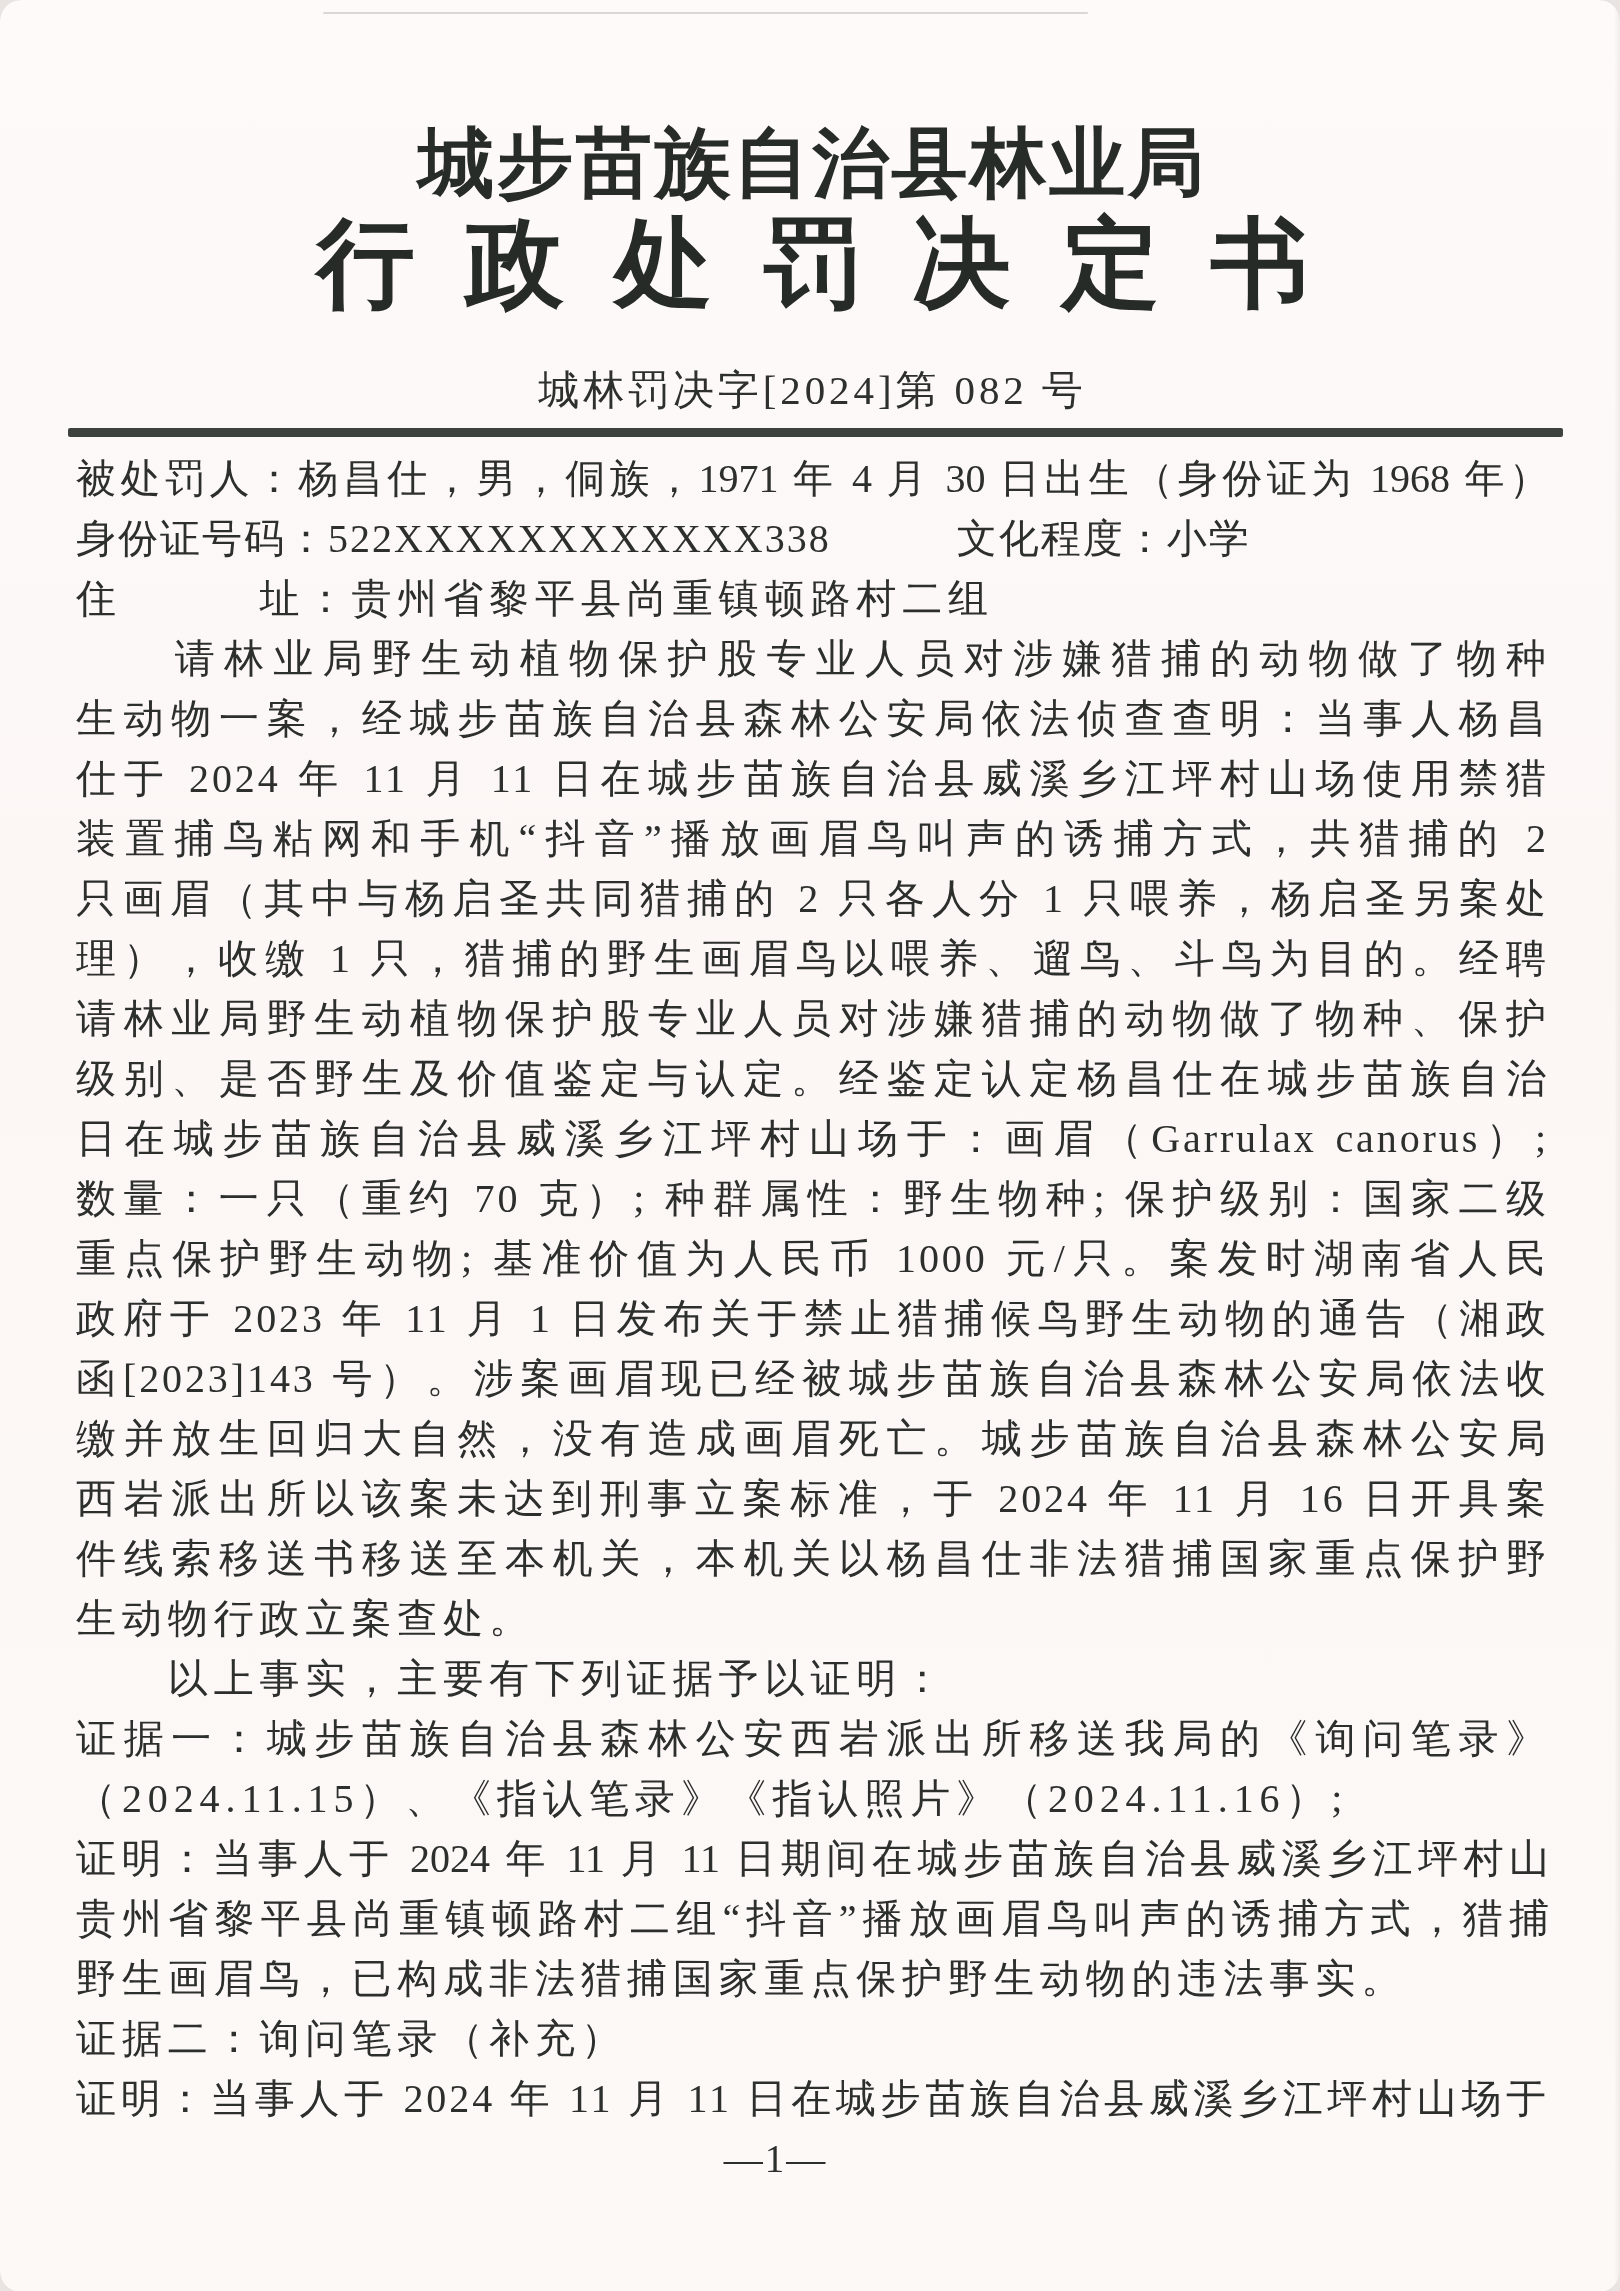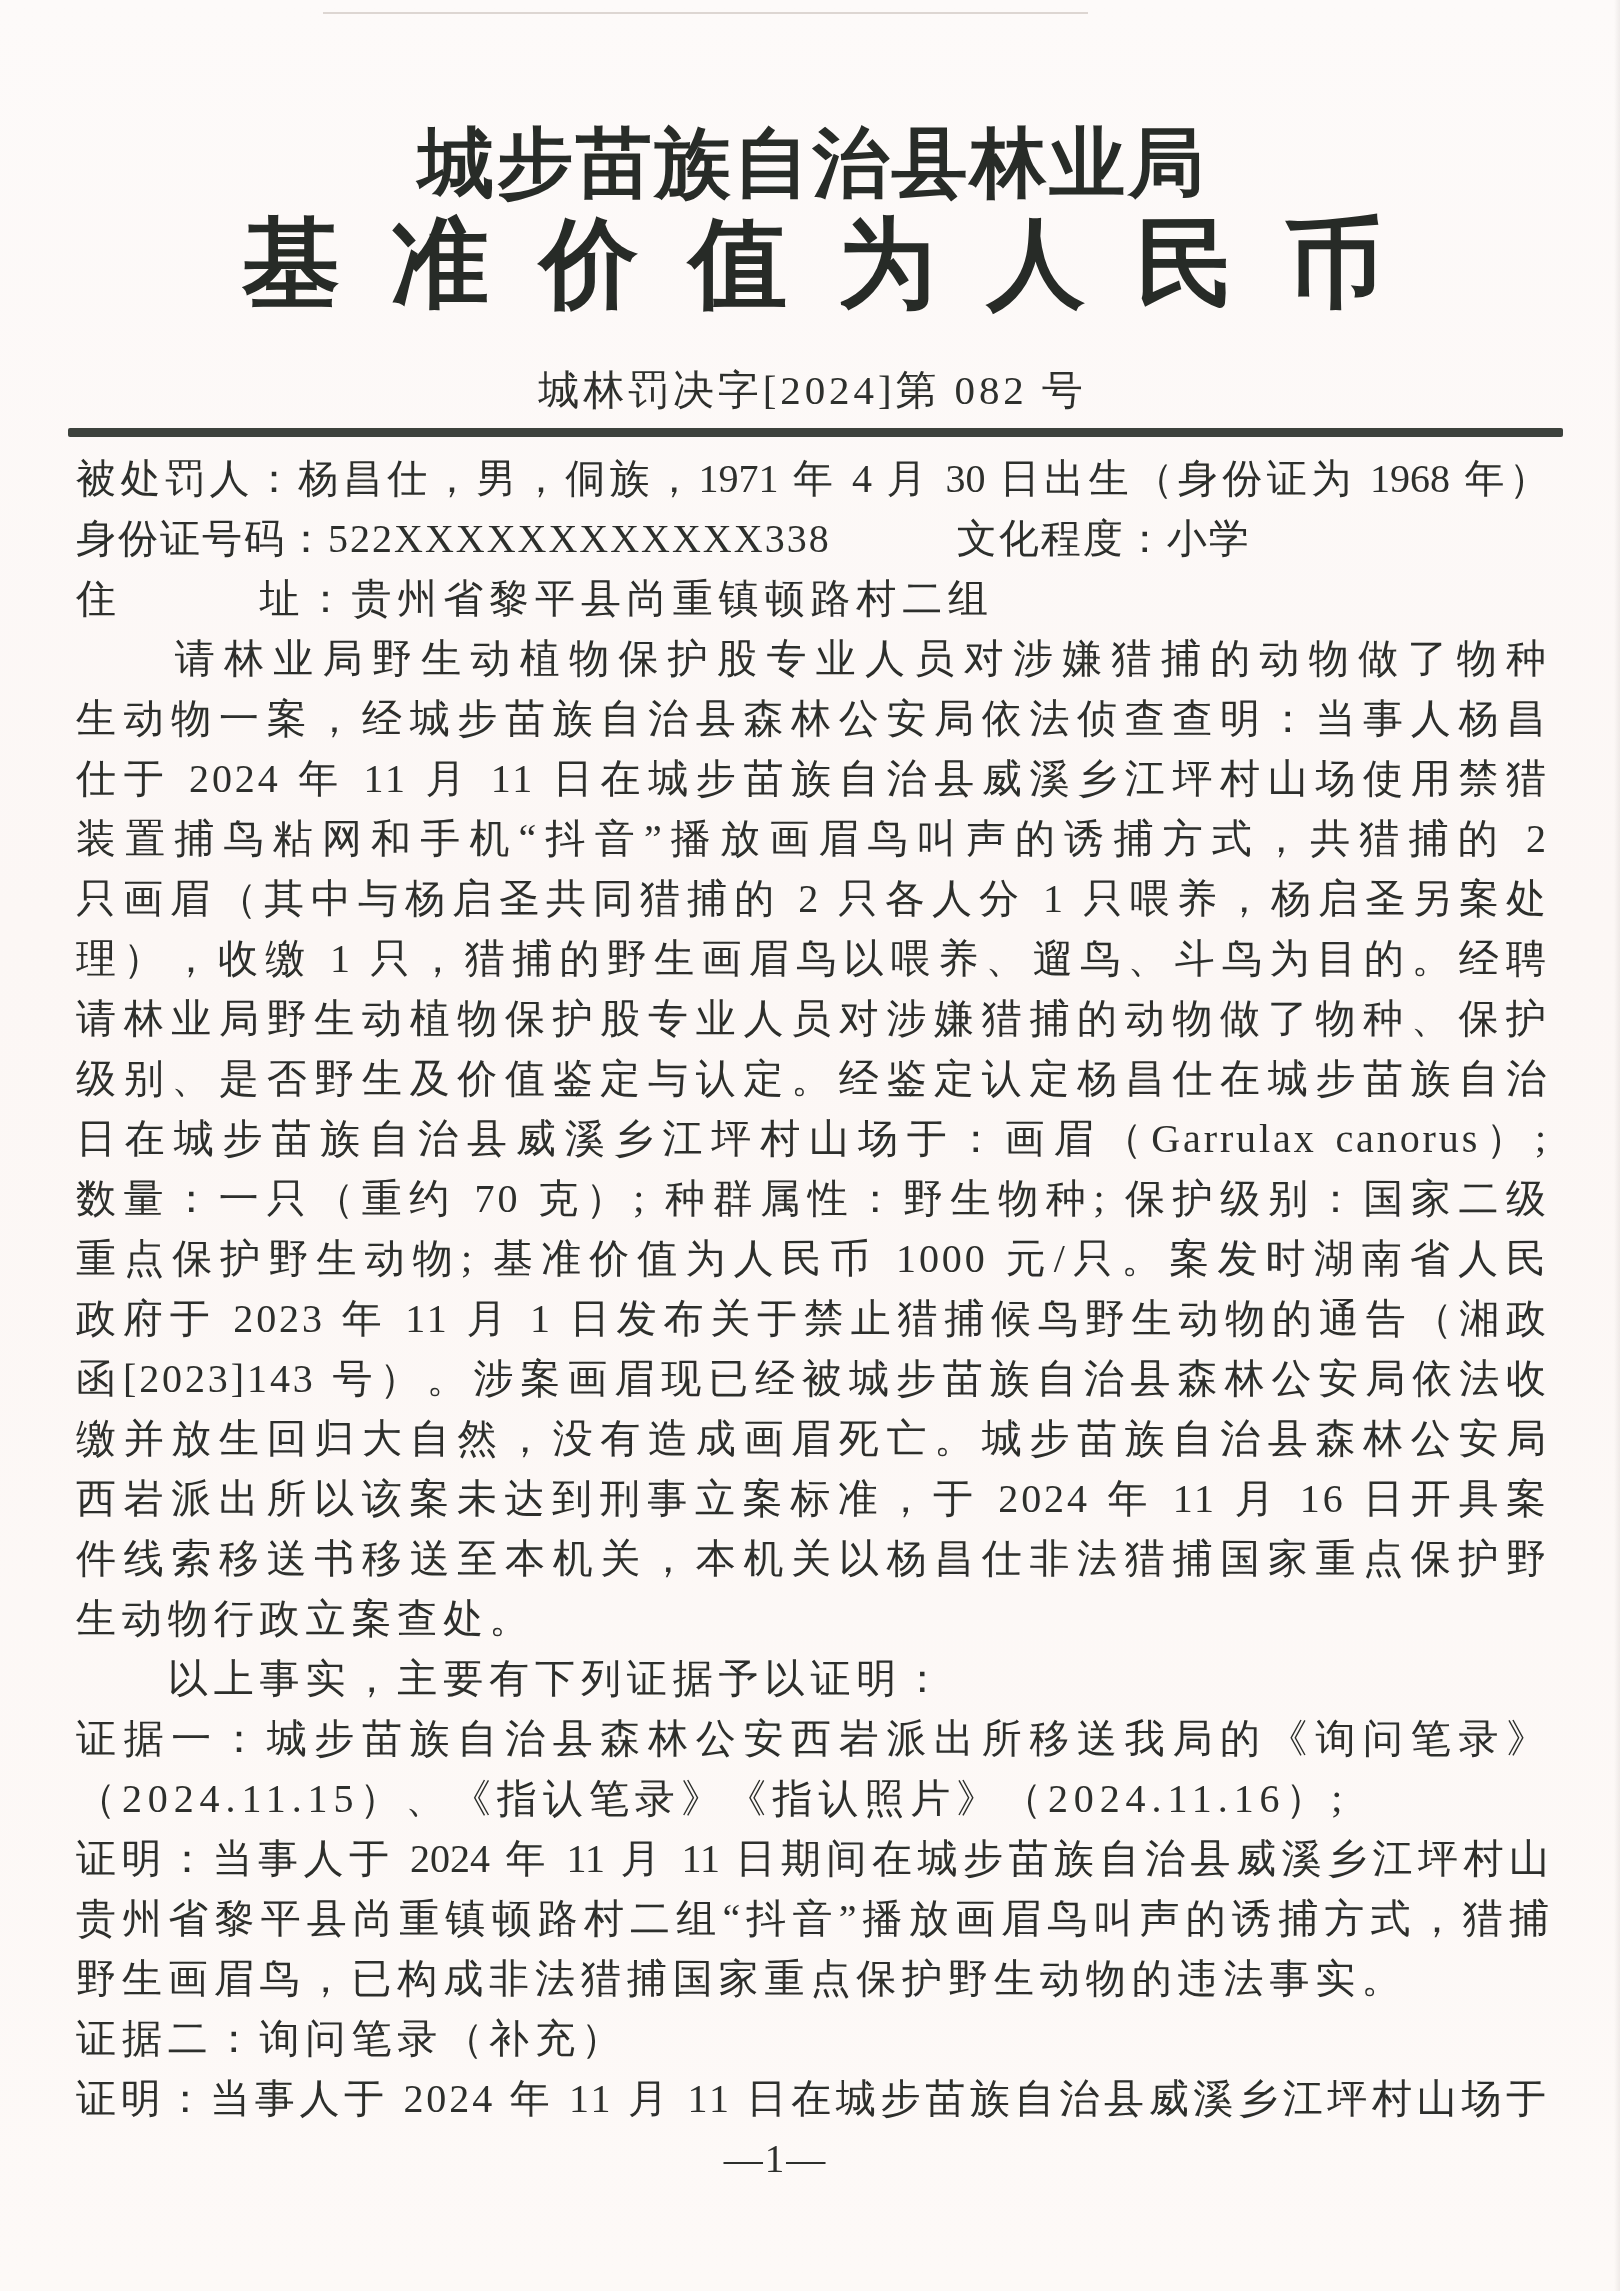--- a/index.html
+++ b/index.html
@@ -1,15 +1,15 @@
 <!DOCTYPE html>
 <html><head>
 <meta charset="utf-8">
 <style>
-  * { margin: 0; padding: 0; box-sizing: border-box; }
+  * { margin: 0; padding: 0; box-sizing: border-box; border-radius: 21px; }
   html, body { background: #e9e4e2; }
   body { font-family: "Liberation Serif", "DejaVu Serif", serif; }
 
   .page {
     position: relative;
     width: 1620px;
     height: 2292px;
     margin: 0 auto;
     background: linear-gradient(180deg, #fdfaf9 0%, #fcf7f5 40%, #fdf9f7 100%);
     color: #2d2f2c;
@@ -106,21 +106,21 @@
 <body>
 
 <div class="page">
   <div class="scan-edge-top"></div>
   <div class="scan-edge-right"></div>
 
   <div class="content">
 
     <div class="agency-name">城步苗族自治县林业局</div>
 
-    <div class="doc-title">基准价值为人民币</div>
+    <div class="doc-title">行政处罚决定书</div>
 
     <div class="doc-number">城林罚决字[2024]第 082 号</div>
 
     <div class="divider"></div>
 
     <div class="doc-body">
       <div class="line j tight">被处罚人：杨昌仕，男，侗族，1971 年 4 月 30 日出生（身份证为 1968 年）</div>
       <div class="line ls2">身份证号码：522XXXXXXXXXXXX338　　　文化程度：小学</div>
       <div class="line short">住　　　址：贵州省黎平县尚重镇顿路村二组</div>
       <div class="line j">　　请林业局野生动植物保护股专业人员对涉嫌猎捕的动物做了物种</div>

